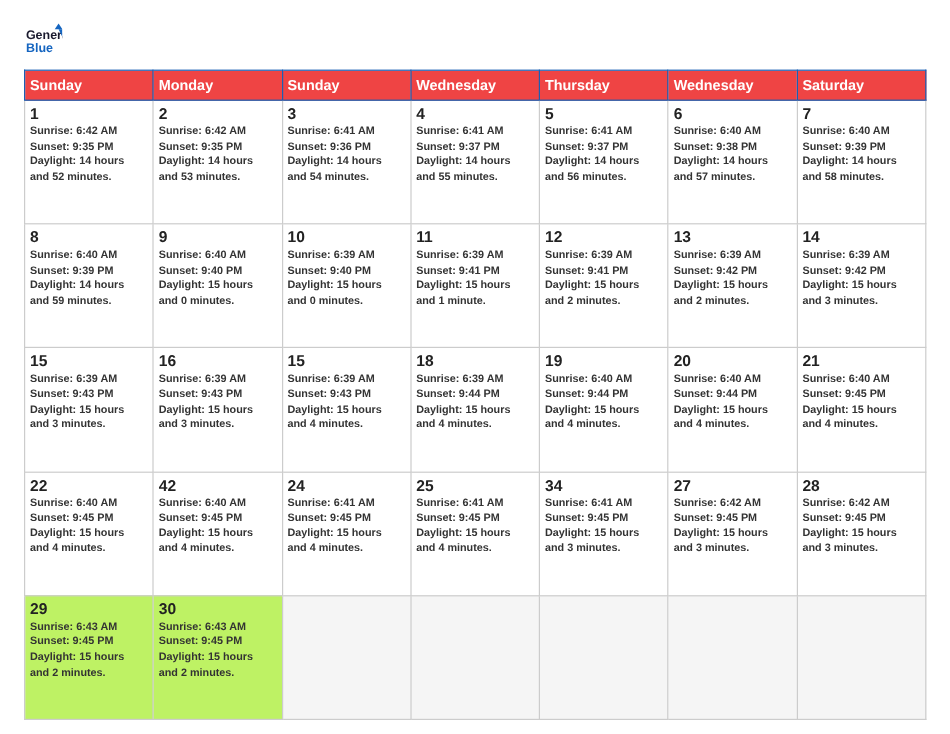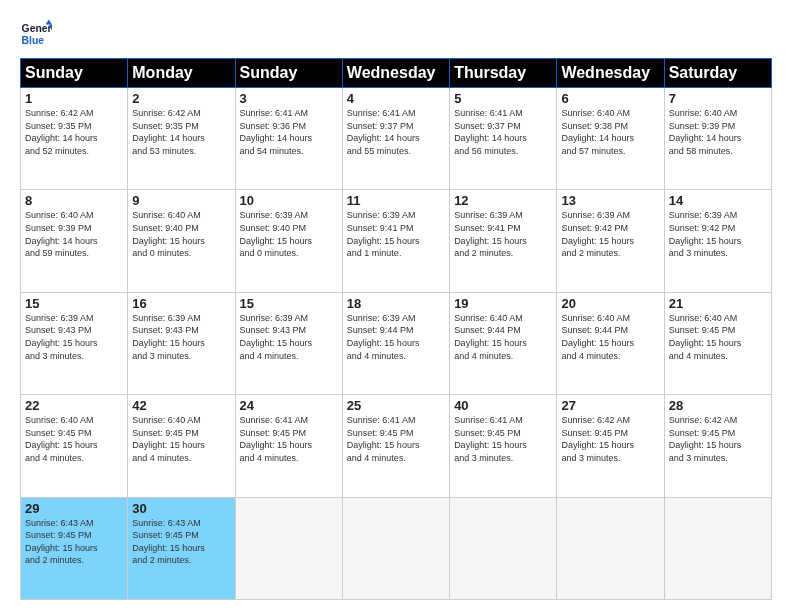--- a/index.html
+++ b/index.html
@@ -45,52 +45,53 @@
       color: #444;
     }
     .calendar {
       flex: 1;
       border: 1px solid #ccc;
       border-collapse: collapse;
       width: 100%;
       table-layout: fixed;
     }
     .calendar thead tr th {
-      background: #000000;
+      background: #ef4444;
       color: #fff;
-      font-size: 16px;
+      font-size: 12px;
       font-weight: bold;
       padding: 5px 4px;
       text-align: left;
       border: 1px solid #1a5fb4;
     }
     .calendar tbody tr td {
       border: 1px solid #ccc;
       vertical-align: top;
       padding: 3px 4px;
       font-size: 9.5px;
       color: #222;
       width: calc(100% / 7);
       height: 88px;
       background: #fff;
     }
     .calendar tbody tr:last-child td {
-      background: #7dd3fc;
+      background: #bef264;
     }
     .day-num {
       font-size: 13px;
       font-weight: bold;
       color: #222;
       display: block;
       margin-bottom: 1px;
     }
     .cell-text {
       font-size: 9px;
       line-height: 1.4;
       color: #333;
+      font-weight: bold;
     }
     .empty-cell {
       background: #f5f5f5 !important;
     }
   </style>
 </head>
 <body>
 
 <div class="page">
   <div class="header">
@@ -297,21 +298,21 @@
 and 4 minutes.</div>
           </td>
           <td>
             <span class="day-num">25</span>
             <div class="cell-text" style="white-space: pre-line;">Sunrise: 6:41 AM
 Sunset: 9:45 PM
 Daylight: 15 hours
 and 4 minutes.</div>
           </td>
           <td>
-            <span class="day-num">40</span>
+            <span class="day-num">34</span>
             <div class="cell-text" style="white-space: pre-line;">Sunrise: 6:41 AM
 Sunset: 9:45 PM
 Daylight: 15 hours
 and 3 minutes.</div>
           </td>
           <td>
             <span class="day-num">27</span>
             <div class="cell-text" style="white-space: pre-line;">Sunrise: 6:42 AM
 Sunset: 9:45 PM
 Daylight: 15 hours

